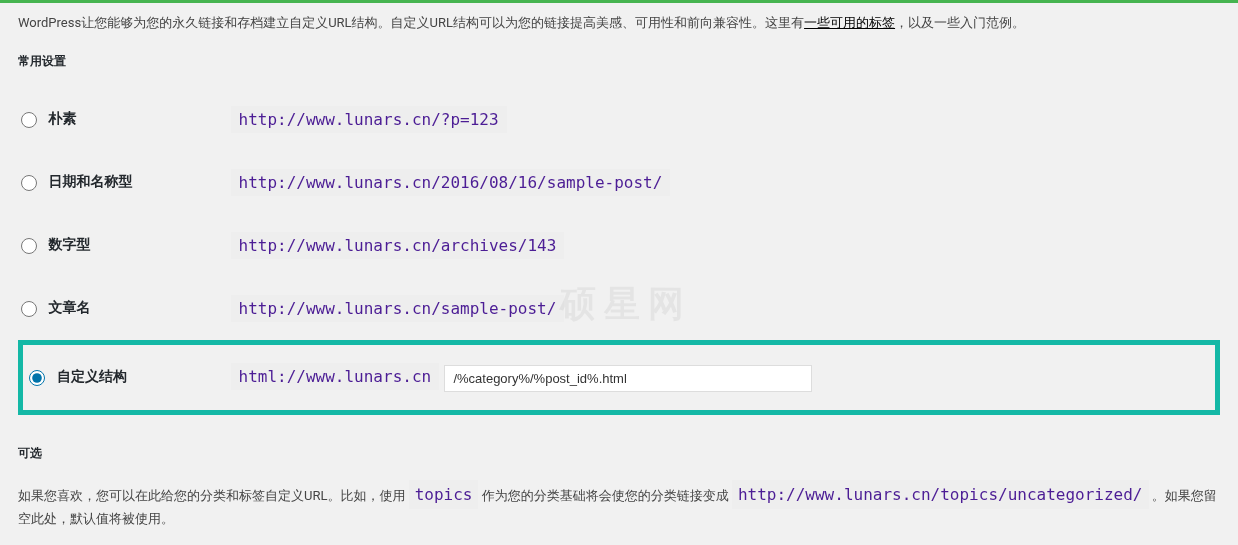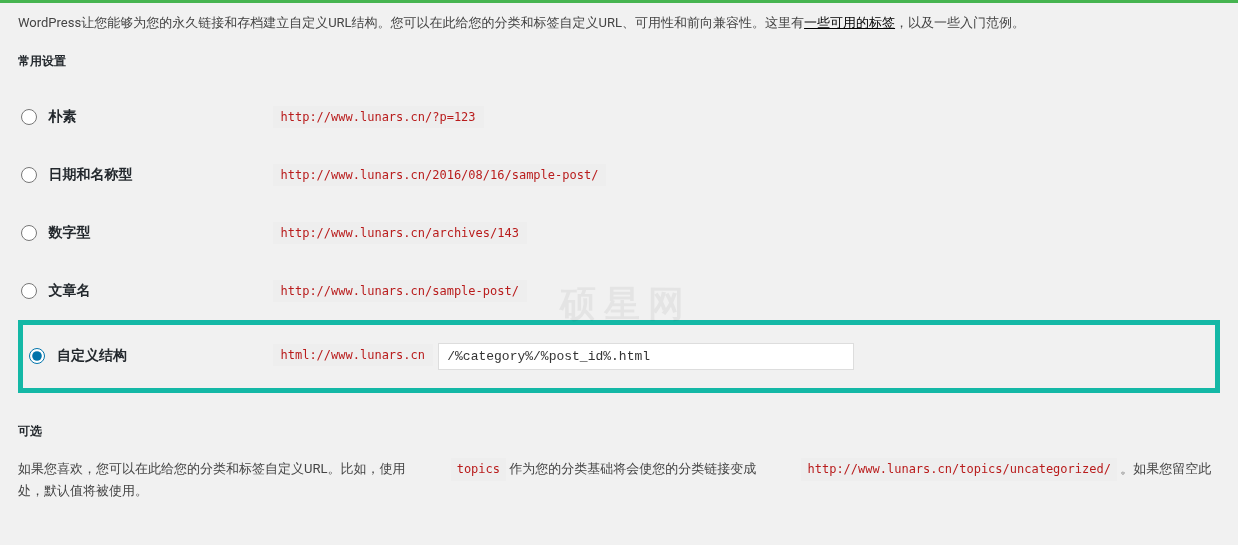--- a/index.html
+++ b/index.html
@@ -53,56 +53,55 @@
       font-size: 14px;
       color: #23282d;
       vertical-align: middle;
     }
     .form-table td {
       padding: 18px 10px 18px 0;
       vertical-align: middle;
     }
     .radio-wrapper {
       display: flex;
-      align-items: center;
+      align-items: flex-end;
     }
     input[type="radio"] {
       margin-right: 12px;
       width: 16px;
       height: 16px;
       accent-color: #0073aa;
     }
     .radio-label {
       font-size: 14px;
       font-weight: 600;
       color: #23282d;
     }
     code {
       background: #eee;
       padding: 4px 8px;
       font-family: Consolas, Monaco, monospace;
-      font-size: 12px;
-      color: #b91c1c;
+      font-size: 16px;
+      color: #4c1d95;
       display: inline-block;
-      margin-left: 42px;
     }
     .highlight-row {
       border: 5px solid #14b8a6;
       padding: 0 6px 0 0;
     }
     .highlight-row th {
       padding-left: 6px;
     }
     .custom-input {
       border: 1px solid #ddd;
       padding: 5px 8px;
-      font-family: Liberation Mono, monospace;
+      font-family: Liberation Sans, sans-serif;
       font-size: 13px;
       color: #333;
-      width: 416px;
+      width: 368px;
       background: #fff;
       margin-left: 2px;
       vertical-align: middle;
     }
     .section-spacer {
       height: 30px;
     }
     .optional-desc {
       font-size: 13px;
       color: #444;
@@ -122,21 +121,21 @@
       pointer-events: none;
       letter-spacing: 8px;
     }
   </style>
 </head>
 <body>
 
 <div class="top-bar"></div>
 <div class="content">
   <p class="intro">
-    <span>WordPress让您能够为您的永久链接和存档建立自定义URL结构。您可以在此给您的分类和标签自定义URL、可用性和前向兼容性。这里有</span><a href="#">一些可用的标签</a><span>，以及一些入门范例。</span>
+    <span>WordPress让您能够为您的永久链接和存档建立自定义URL结构。自定义URL结构可以为您的链接提高美感、可用性和前向兼容性。这里有</span><a href="#">一些可用的标签</a><span>，以及一些入门范例。</span>
   </p>
 
   <h2>常用设置</h2>
 
   <table class="form-table">
     <tbody>
         <tr>
       <th>
         <div class="radio-wrapper">
           <input type="radio" name="permalink" style="">

